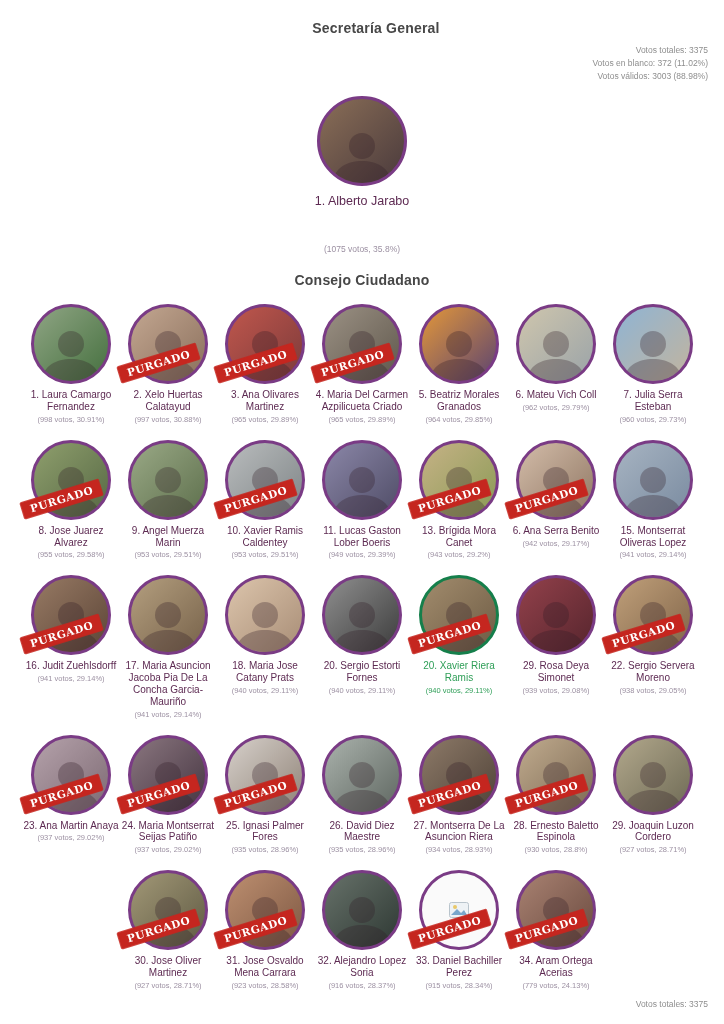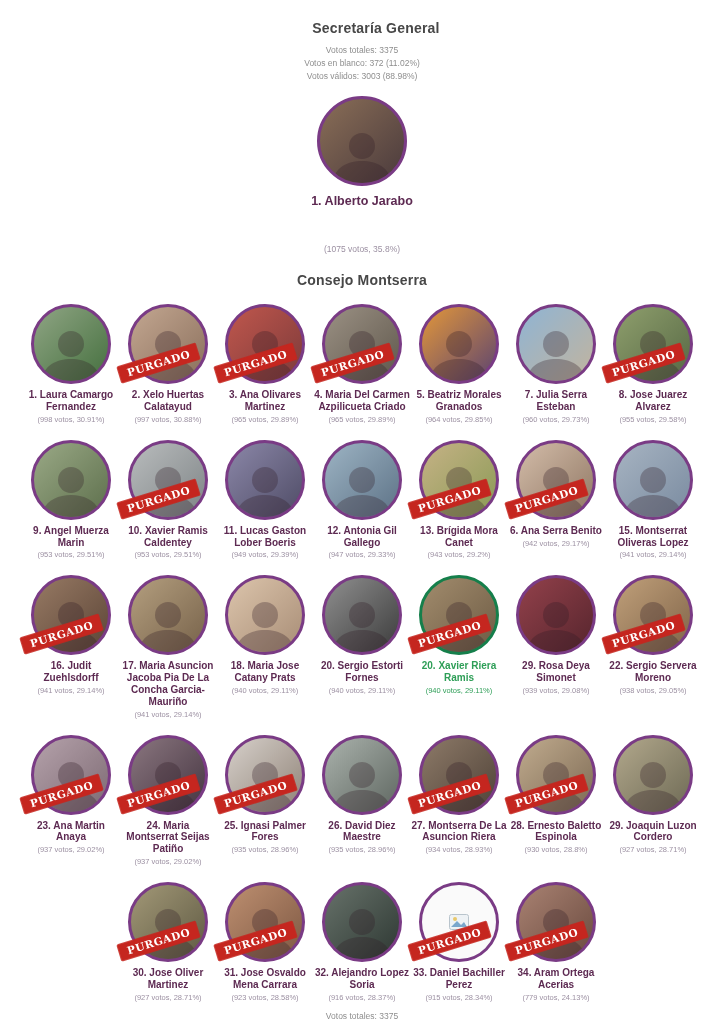--- a/index.html
+++ b/index.html
@@ -1,34 +1,34 @@
 <!DOCTYPE html>
 <html><head>
 <meta charset="utf-8">
 <style>
   html,body{margin:0;padding:0;background:#ffffff;}
   body{width:724px;font-family:"Liberation Sans",sans-serif;-webkit-font-smoothing:antialiased;}
   .page{padding:14px 0 26px;}
   .section{text-align:center;}
   .section-title{font-size:14px;font-weight:bold;color:#474747;letter-spacing:.2px;margin:16px 0 8px;}
-  .section-stats{margin:0 16px 6px;}
+  .section-stats{margin:0 16px 6px;text-align:right;}
   .stat-line{font-size:8.5px;color:#8e8e8e;line-height:1.55;}
   .member-grid{display:flex;flex-wrap:wrap;justify-content:center;max-width:692px;margin:0 auto;}
   .member{width:97px;margin:8px 0 8px;display:flex;flex-direction:column;align-items:center;}
   .avatar-wrap{position:relative;width:80px;height:80px;}
   .avatar{width:74px;height:74px;border-radius:50%;border:3px solid #7a3b85;overflow:hidden;position:relative;background:#ccc;}
   .avatar svg.silhouette{position:absolute;bottom:-4px;left:50%;transform:translateX(-50%);}
   .member.green .avatar{border-color:#157f4b;}
   .member.green .member-name,.member.green .member-votes{color:#2e9e57;}
   .member.broken .avatar{background:#fafafa !important;}
   .broken-icon{display:none;position:absolute;top:50%;left:50%;transform:translate(-50%,-50%);}
   .member.broken .broken-icon{display:block;}
   .stamp{position:absolute;background:#c5261f;color:#fff;font-family:"DejaVu Serif",serif;font-weight:bold;white-space:nowrap;z-index:2;border-radius:1px;box-shadow:0 0 0 1px rgba(197,38,31,.85);}
   .stamp.diagonal{left:-10px;bottom:13px;transform:rotate(-17deg);font-size:10.5px;padding:2px 8px;letter-spacing:.6px;}
-  .member-name{margin-top:5px;font-size:10px;font-weight:bold;color:#5d2a52;line-height:1.18;}
+  .member-name{margin-top:5px;font-size:10px;font-weight:normal;color:#5d2a52;line-height:1.18;}
   .member-votes{margin-top:2px;font-size:7.5px;color:#9c90a2;}
   
   .section.hero .section-title{margin-top:6px;margin-left:28px;}
   .section.hero .member{width:200px;margin:6px 0 2px;}
   .section.hero .avatar-wrap{width:90px;height:90px;}
   .section.hero .avatar{width:84px;height:84px;}
   .section.hero .member-name{font-size:12.5px;margin-top:8px;}
   .section.hero .member-votes{font-size:8.5px;margin-top:36px;}
 </style>
 </head>
@@ -55,21 +55,21 @@
       </div>
 
     </div>
     <div class="member-name">1. Alberto Jarabo</div>
     <div class="member-votes">(1075 votos, 35.8%)</div>
   </div>
 </div>
   </div>
 
   <div class="section">
-    <div class="section-title">Consejo Montserra</div>
+    <div class="section-title">Consejo Ciudadano</div>
     <div class="section-stats"></div>
     <div class="member-grid">
   <div class="member">
     <div class="avatar-wrap">
       <div class="avatar" style="background: linear-gradient(135deg, rgb(143, 165, 132) 0%, rgb(69, 112, 63) 100%);">
         <svg class="silhouette" width="74" height="58" viewBox="0 0 74 58" fill="rgba(45,28,38,0.30)" xmlns="http://www.w3.org/2000/svg">
           <circle cx="37" cy="17" r="13"></circle>
           <path d="M7 58 C7 40 21 32 37 32 C53 32 67 40 67 58 Z"></path>
         </svg>
 
@@ -133,20 +133,34 @@
           <path d="M7 58 C7 40 21 32 37 32 C53 32 67 40 67 58 Z"></path>
         </svg>
 
       </div>
 
     </div>
     <div class="member-name">5. Beatriz Morales Granados</div>
     <div class="member-votes">(964 votos, 29.85%)</div>
   </div>
 
+  <div class="member">
+    <div class="avatar-wrap">
+      <div class="avatar" style="background: linear-gradient(135deg, rgb(207, 198, 173) 0%, rgb(154, 163, 168) 100%);">
+        <svg class="silhouette" width="74" height="58" viewBox="0 0 74 58" fill="rgba(45,28,38,0.30)" xmlns="http://www.w3.org/2000/svg">
+          <circle cx="37" cy="17" r="13"></circle>
+          <path d="M7 58 C7 40 21 32 37 32 C53 32 67 40 67 58 Z"></path>
+        </svg>
+
+      </div>
+
+    </div>
+    <div class="member-name">6. Mateu Vich Coll</div>
+    <div class="member-votes">(962 votos, 29.79%)</div>
+  </div>
 
   <div class="member">
     <div class="avatar-wrap">
       <div class="avatar" style="background: linear-gradient(135deg, rgb(143, 180, 212) 0%, rgb(194, 180, 158) 100%);">
         <svg class="silhouette" width="74" height="58" viewBox="0 0 74 58" fill="rgba(45,28,38,0.30)" xmlns="http://www.w3.org/2000/svg">
           <circle cx="37" cy="17" r="13"></circle>
           <path d="M7 58 C7 40 21 32 37 32 C53 32 67 40 67 58 Z"></path>
         </svg>
 
       </div>
@@ -209,34 +223,20 @@
           <path d="M7 58 C7 40 21 32 37 32 C53 32 67 40 67 58 Z"></path>
         </svg>
 
       </div>
 
     </div>
     <div class="member-name">11. Lucas Gaston Lober Boeris</div>
     <div class="member-votes">(949 votos, 29.39%)</div>
   </div>
 
-  <div class="member">
-    <div class="avatar-wrap">
-      <div class="avatar" style="background: linear-gradient(135deg, rgb(157, 180, 196) 0%, rgb(93, 114, 134) 100%);">
-        <svg class="silhouette" width="74" height="58" viewBox="0 0 74 58" fill="rgba(45,28,38,0.30)" xmlns="http://www.w3.org/2000/svg">
-          <circle cx="37" cy="17" r="13"></circle>
-          <path d="M7 58 C7 40 21 32 37 32 C53 32 67 40 67 58 Z"></path>
-        </svg>
-
-      </div>
-
-    </div>
-    <div class="member-name">12. Antonia Gil Gallego</div>
-    <div class="member-votes">(947 votos, 29.33%)</div>
-  </div>
 
   <div class="member">
     <div class="avatar-wrap">
       <div class="avatar" style="background: linear-gradient(135deg, rgb(198, 178, 134) 0%, rgb(138, 154, 85) 100%);">
         <svg class="silhouette" width="74" height="58" viewBox="0 0 74 58" fill="rgba(45,28,38,0.30)" xmlns="http://www.w3.org/2000/svg">
           <circle cx="37" cy="17" r="13"></circle>
           <path d="M7 58 C7 40 21 32 37 32 C53 32 67 40 67 58 Z"></path>
         </svg>
 
       </div>

